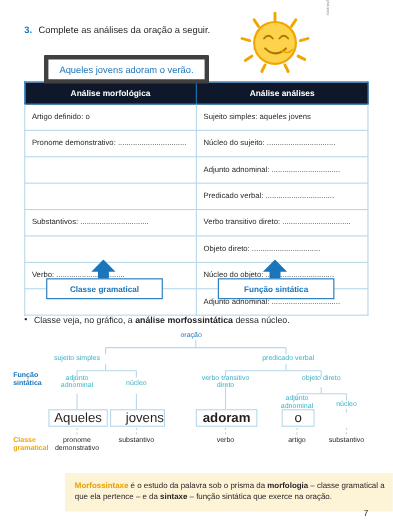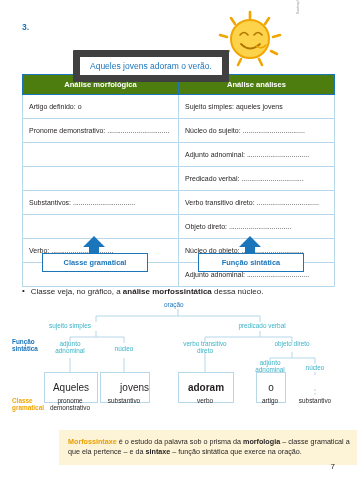--- a/index.html
+++ b/index.html
@@ -13,38 +13,38 @@
   }
   .page{position:relative;width:357px;height:480px;}
 
   
   .ex-row{position:absolute;left:22px;top:22px;width:230px;display:flex;}
   .ex-num{color:#1b75bb;font-weight:bold;font-size:8.5px;margin-right:6px;}
   .ex-text{font-size:8.5px;color:#231f20;line-height:1.25;}
 
   .sentence-box{
     position:absolute;left:40px;top:50px;
-    border:7px solid #404040;background:#ffffff;
+    border:4px solid #404040;background:#ffffff;
     padding:4px 10px;border-radius:1px;
-    font-size:8.5px;color:#1b75bb;margin-left:33px;
+    font-size:8.5px;color:#1b75bb;
   }
 
   
   .sun-wrap{position:absolute;left:210px;top:8px;width:80px;height:62px;}
   .sun-credit{
     position:absolute;left:296px;top:14px;
     font-size:3.6px;color:#8c8c8c;
     transform:rotate(-90deg);transform-origin:left top;
     white-space:nowrap;letter-spacing:.1px;
   }
 
   
   .tbl{position:absolute;left:22px;top:74px;width:313px;border-collapse:collapse;}
   .tbl th{
-    background:#4d7c0f;color:#ffffff;font-size:7.6px;font-weight:bold;
+    background:#0f172a;color:#ffffff;font-size:7.6px;font-weight:bold;
     padding:5px 0;text-align:center;border:1px solid #1b75bb;
   }
   .tbl td{
     border:1px solid #b7d7ea;
     font-size:7px;color:#231f20;
     padding:5px 6px;height:13px;vertical-align:middle;
   }
 
   
   .arrow-lbl{
@@ -63,21 +63,21 @@
   .diagram{position:absolute;left:0;top:296px;width:357px;height:130px;}
   .dg-text{position:absolute;font-size:6.4px;color:#231f20;white-space:nowrap;}
   .dg-blue{color:#1b75bb;}
   .dg-teal{color:#39b3c7;}
   .dg-orange{color:#f0a500;}
   .dg-lbl-side{
     position:absolute;font-size:6.4px;font-weight:bold;line-height:1.15;white-space:nowrap;
   }
   .word-box{
     position:absolute;border:1px solid #b7d7ea;background:#fff;
-    font-size:10px;text-align:center;padding:9px 0;color:#231f20;
+    font-size:12px;text-align:center;padding:0 0;color:#231f20;
   }
   .word-box.bold{font-weight:bold;}
 
   
   .note{
     position:absolute;left:22px;top:430px;width:313px;
     background:#fdf3d6;border:0;
     padding:7px 9px;font-size:7.2px;line-height:1.45;color:#231f20;
     box-sizing:border-box;
     margin-left:37px;
@@ -87,20 +87,21 @@
 
   .folio{position:absolute;right:22px;top:462px;font-size:8px;color:#231f20;}
 </style>
 </head>
 <body>
 
 <div class="page">
 
   <div class="ex-row">
     <span class="ex-num">3.</span>
+    <span class="ex-text">Complete as análises da oração a seguir.</span>
   </div>
 
   <div class="sun-wrap">
     <svg width="80" height="62" viewBox="0 0 80 62">
       <g stroke="#f0a500" stroke-width="2.6" stroke-linecap="round" fill="none">
         <path d="M40 4 L40 11"></path>
         <path d="M59 10 L55 16"></path>
         <path d="M70 27 L63 29"></path>
         <path d="M67 46 L61 43"></path>
         <path d="M52 57 L49 51"></path>

